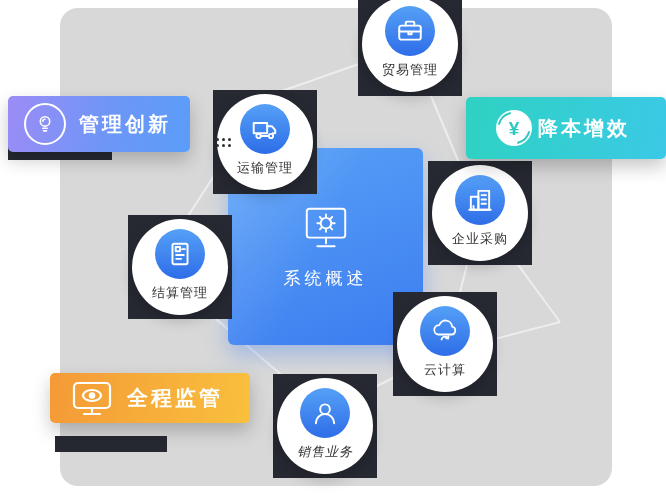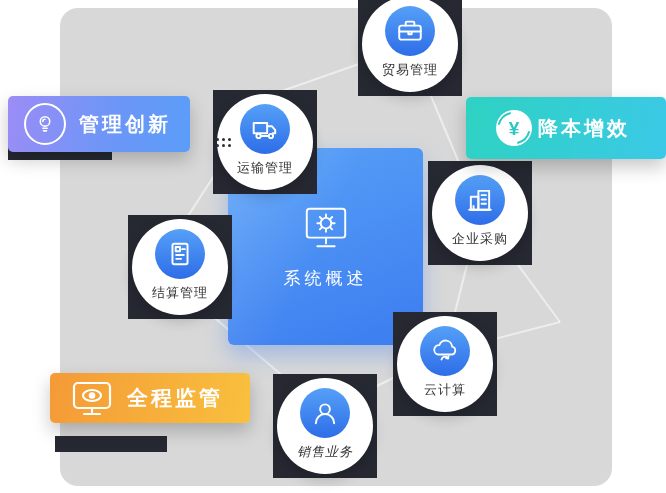--- a/index.html
+++ b/index.html
@@ -40,21 +40,21 @@
     width:50px;height:50px;border-radius:50%;margin-top:10px;
     background:linear-gradient(180deg,#55a0f7,#2e6de8);
     display:flex;align-items:center;justify-content:center;
   }
   .node-label{margin-top:5px;font-size:13px;color:#333;font-weight:500;letter-spacing:1px;}
   .n-trade{left:358px;top:-8px;}
   .n-transport{left:213px;top:45px;margin-top:45px;}
   .n-settlement{left:103px;top:215px;margin-left:25px;}
   .n-procurement{left:428px;top:161px;text-decoration:underline;}
   .n-ai{left:508px;top:270px;}
-  .n-cloud{left:393px;top:312px;padding-left:14px;}
+  .n-cloud{left:393px;top:292px;padding-left:14px;}
   .n-sales{left:273px;top:374px;font-style:italic;}
 
   
   .banner{
     position:absolute;display:flex;align-items:center;border-radius:5px;z-index:4;
     color:#fff;box-shadow:0 8px 18px rgba(0,0,0,.22);
   }
   .banner-label{font-weight:bold;letter-spacing:3px;}
   .b-innovation{left:8px;top:96px;width:182px;height:56px;
     background:linear-gradient(100deg,#9c8cf6 0%,#6d96f7 55%,#5b9df9 100%);}

